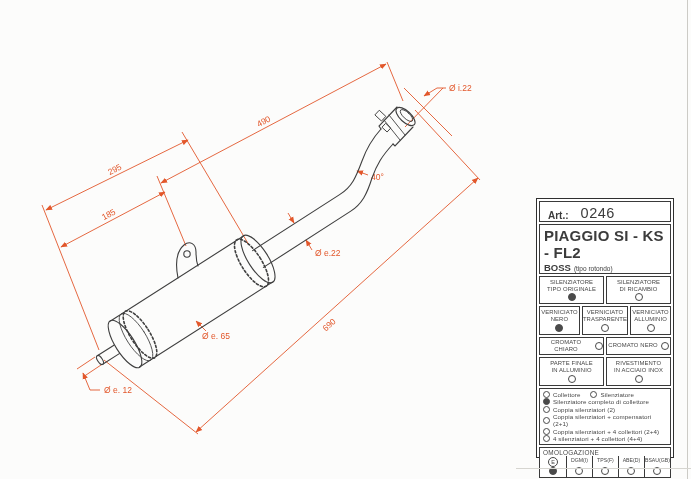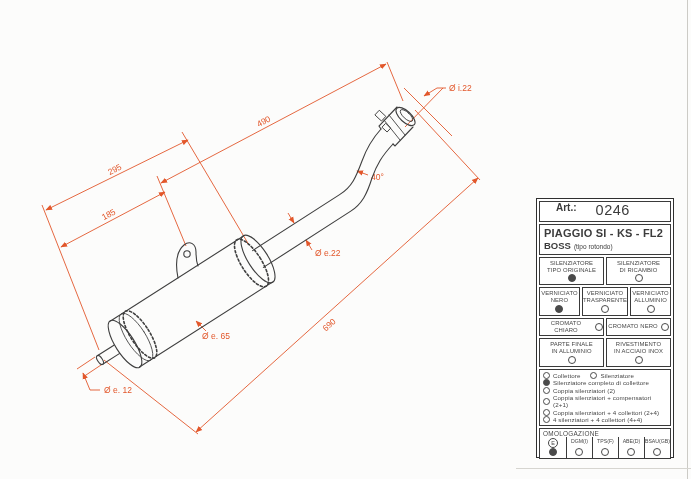--- a/index.html
+++ b/index.html
@@ -11,25 +11,25 @@
 
   
   #drawing{position:absolute;left:0;top:0;}
   .dim-t{font-family:"Liberation Sans",sans-serif;font-size:8.5px;fill:#e2572b;}
   .dim-big{font-family:"Liberation Sans",sans-serif;font-size:8.5px;fill:#e2572b;}
 
   
   #panel{position:absolute;left:536px;top:198px;width:138px;height:260px;box-sizing:border-box;
          border:1.6px solid #2f2f2f;background:#fff;padding:2px;display:flex;flex-direction:column;gap:2px;}
   #panel .box{border:1.1px solid #3a3a3a;box-sizing:border-box;background:#fff;}
-  .art-row{flex:0 0 21px;display:flex;align-items:flex-start;gap:19px;padding:0 16px;}
+  .art-row{flex:0 0 21px;display:flex;align-items:flex-end;gap:12px;padding:0 8px;}
   .art-label{font-size:10px;font-weight:bold;}
   .art-num{font-size:14.5px;font-weight:normal;letter-spacing:0.5px;}
   .model-row{flex:0 0 31px;padding:2px 4px 0 4px;}
-  .model{font-size:11px;font-weight:bold;letter-spacing:0.2px;}
+  .model{font-size:15px;font-weight:bold;letter-spacing:0.2px;}
   .series-line{margin-top:1px;display:flex;align-items:baseline;gap:3px;}
   .series{font-size:9.5px;font-weight:bold;}
   .series-note{font-size:6.5px;}
   .type-rows{display:flex;flex-direction:column;gap:2px;}
   .type-row{display:grid;gap:2px;}
   .tcell{border:1.1px solid #3a3a3a;box-sizing:border-box;display:flex;flex-direction:column;
          align-items:center;justify-content:center;padding:1px 0;gap:1px;}
   .tcell .lbl{font-size:5.9px;line-height:1.18;text-align:center;white-space:pre-line;
               letter-spacing:0.1px;color:#474747;}
   .radio{width:6px;height:6px;border:1.1px solid #4a4a4a;border-radius:50%;

